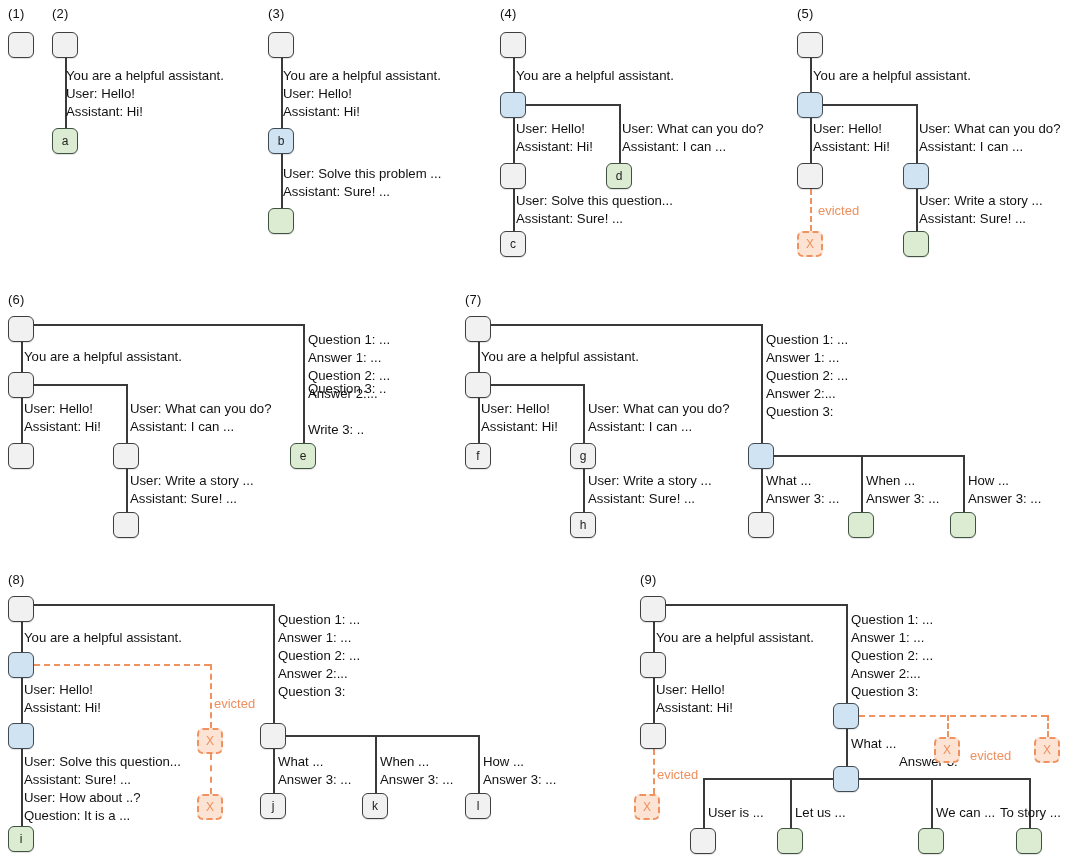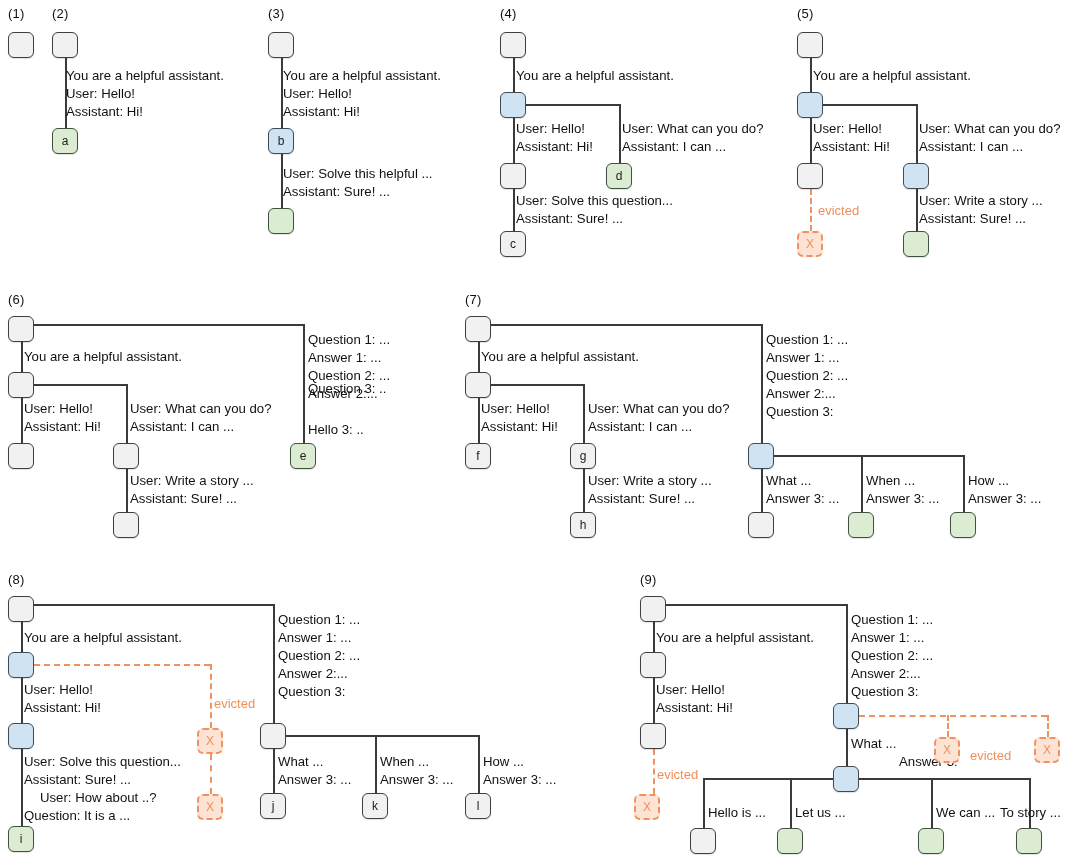--- a/index.html
+++ b/index.html
@@ -53,21 +53,21 @@
     <div class="txt" style="left: 66px; top: 85px;">User: Hello!</div>
     <div class="txt" style="left: 66px; top: 103px;">Assistant: Hi!</div>
     <div class="node gray" style="left: 52px; top: 32px;"></div>
     <div class="node green" style="left: 52px; top: 128px;">a</div>
     <div class="panel-label" style="left: 268px; top: 6px;">(3)</div>
     <div class="edge v" style="left: 281px; top: 58px; height: 70px;"></div>
     <div class="edge v" style="left: 281px; top: 154px; height: 54px;"></div>
     <div class="txt" style="left: 283px; top: 67px;">You are a helpful assistant.</div>
     <div class="txt" style="left: 283px; top: 85px;">User: Hello!</div>
     <div class="txt" style="left: 283px; top: 103px;">Assistant: Hi!</div>
-    <div class="txt" style="left: 283px; top: 165px;">User: Solve this helpful ...</div>
+    <div class="txt" style="left: 283px; top: 165px;">User: Solve this problem ...</div>
     <div class="txt" style="left: 283px; top: 183px;">Assistant: Sure! ...</div>
     <div class="node gray" style="left: 268px; top: 32px;"></div>
     <div class="node blue" style="left: 268px; top: 128px;">b</div>
     <div class="node green" style="left: 268px; top: 208px;"></div>
     <div class="panel-label" style="left: 500px; top: 6px;">(4)</div>
     <div class="edge v" style="left: 513px; top: 58px; height: 34px;"></div>
     <div class="edge h" style="left: 513px; top: 104px; width: 106px;"></div>
     <div class="edge v" style="left: 619px; top: 104px; height: 59px;"></div>
     <div class="edge v" style="left: 513px; top: 118px; height: 45px;"></div>
     <div class="edge v" style="left: 513px; top: 189px; height: 42px;"></div>
@@ -117,21 +117,21 @@
     <div class="txt" style="left: 24px; top: 418px;">Assistant: Hi!</div>
     <div class="txt" style="left: 130px; top: 400px;">User: What can you do?</div>
     <div class="txt" style="left: 130px; top: 418px;">Assistant: I can ...</div>
     <div class="txt" style="left: 130px; top: 472px;">User: Write a story ...</div>
     <div class="txt" style="left: 130px; top: 490px;">Assistant: Sure! ...</div>
     <div class="txt" style="left: 308px; top: 331px;">Question 1: ...</div>
     <div class="txt" style="left: 308px; top: 349px;">Answer 1: ...</div>
     <div class="txt" style="left: 308px; top: 367px;">Question 2: ...</div>
     <div class="txt" style="left: 308px; top: 385px;">Answer 2:...</div>
     <div class="txt" style="left: 308px; top: 380px;">Question 3: ..</div>
-    <div class="txt" style="left: 308px; top: 421px;">Hello 3: ..</div>
+    <div class="txt" style="left: 308px; top: 421px;">Write 3: ..</div>
     <div class="node gray" style="left: 8px; top: 316px;"></div>
     <div class="node gray" style="left: 8px; top: 372px;"></div>
     <div class="node gray" style="left: 8px; top: 443px;"></div>
     <div class="node gray" style="left: 113px; top: 443px;"></div>
     <div class="node gray" style="left: 113px; top: 512px;"></div>
     <div class="node green" style="left: 290px; top: 443px;">e</div>
     <div class="panel-label" style="left: 465px; top: 292px;">(7)</div>
     <div class="edge h" style="left: 478px; top: 324px; width: 283px;"></div>
     <div class="edge v" style="left: 761px; top: 324px; height: 119px;"></div>
     <div class="edge v" style="left: 478px; top: 342px; height: 30px;"></div>
@@ -181,21 +181,21 @@
     <div class="edge v" style="left: 375px; top: 735px; height: 58px;"></div>
     <div class="edge v" style="left: 273px; top: 749px; height: 44px;"></div>
     <div class="dedge h" style="left: 34px; top: 664px; width: 176px;"></div>
     <div class="dedge v" style="left: 210px; top: 664px; height: 64px;"></div>
     <div class="dedge v" style="left: 210px; top: 754px; height: 40px;"></div>
     <div class="txt" style="left: 24px; top: 629px;">You are a helpful assistant.</div>
     <div class="txt" style="left: 24px; top: 681px;">User: Hello!</div>
     <div class="txt" style="left: 24px; top: 699px;">Assistant: Hi!</div>
     <div class="txt" style="left: 24px; top: 753px;">User: Solve this question...</div>
     <div class="txt" style="left: 24px; top: 771px;">Assistant: Sure! ...</div>
-    <div class="txt" style="left: 40px; top: 789px;">User: How about ..?</div>
+    <div class="txt" style="left: 24px; top: 789px;">User: How about ..?</div>
     <div class="txt" style="left: 24px; top: 807px;">Question: It is a ...</div>
     <div class="txt" style="left: 278px; top: 611px;">Question 1: ...</div>
     <div class="txt" style="left: 278px; top: 629px;">Answer 1: ...</div>
     <div class="txt" style="left: 278px; top: 647px;">Question 2: ...</div>
     <div class="txt" style="left: 278px; top: 665px;">Answer 2:...</div>
     <div class="txt" style="left: 278px; top: 683px;">Question 3:</div>
     <div class="txt" style="left: 278px; top: 753px;">What ...</div>
     <div class="txt" style="left: 278px; top: 771px;">Answer 3: ...</div>
     <div class="txt" style="left: 380px; top: 753px;">When ...</div>
     <div class="txt" style="left: 380px; top: 771px;">Answer 3: ...</div>
@@ -231,21 +231,21 @@
     <div class="txt" style="left: 656px; top: 629px;">You are a helpful assistant.</div>
     <div class="txt" style="left: 656px; top: 681px;">User: Hello!</div>
     <div class="txt" style="left: 656px; top: 699px;">Assistant: Hi!</div>
     <div class="txt" style="left: 851px; top: 611px;">Question 1: ...</div>
     <div class="txt" style="left: 851px; top: 629px;">Answer 1: ...</div>
     <div class="txt" style="left: 851px; top: 647px;">Question 2: ...</div>
     <div class="txt" style="left: 851px; top: 665px;">Answer 2:...</div>
     <div class="txt" style="left: 851px; top: 683px;">Question 3:</div>
     <div class="txt" style="left: 851px; top: 735px;">What ...</div>
     <div class="txt" style="left: 899px; top: 753px;">Answer 3:</div>
-    <div class="txt" style="left: 708px; top: 804px;">Hello is ...</div>
+    <div class="txt" style="left: 708px; top: 804px;">User is ...</div>
     <div class="txt" style="left: 795px; top: 804px;">Let us ...</div>
     <div class="txt" style="left: 936px; top: 804px;">We can ...</div>
     <div class="txt" style="left: 1000px; top: 804px;">To story ...</div>
     <div class="txt ev" style="left: 657px; top: 766px;">evicted</div>
     <div class="txt ev" style="left: 970px; top: 747px;">evicted</div>
     <div class="node gray" style="left: 640px; top: 596px;"></div>
     <div class="node gray" style="left: 640px; top: 652px;"></div>
     <div class="node gray" style="left: 640px; top: 723px;"></div>
     <div class="node blue" style="left: 833px; top: 703px;"></div>
     <div class="node blue" style="left: 833px; top: 766px;"></div>

